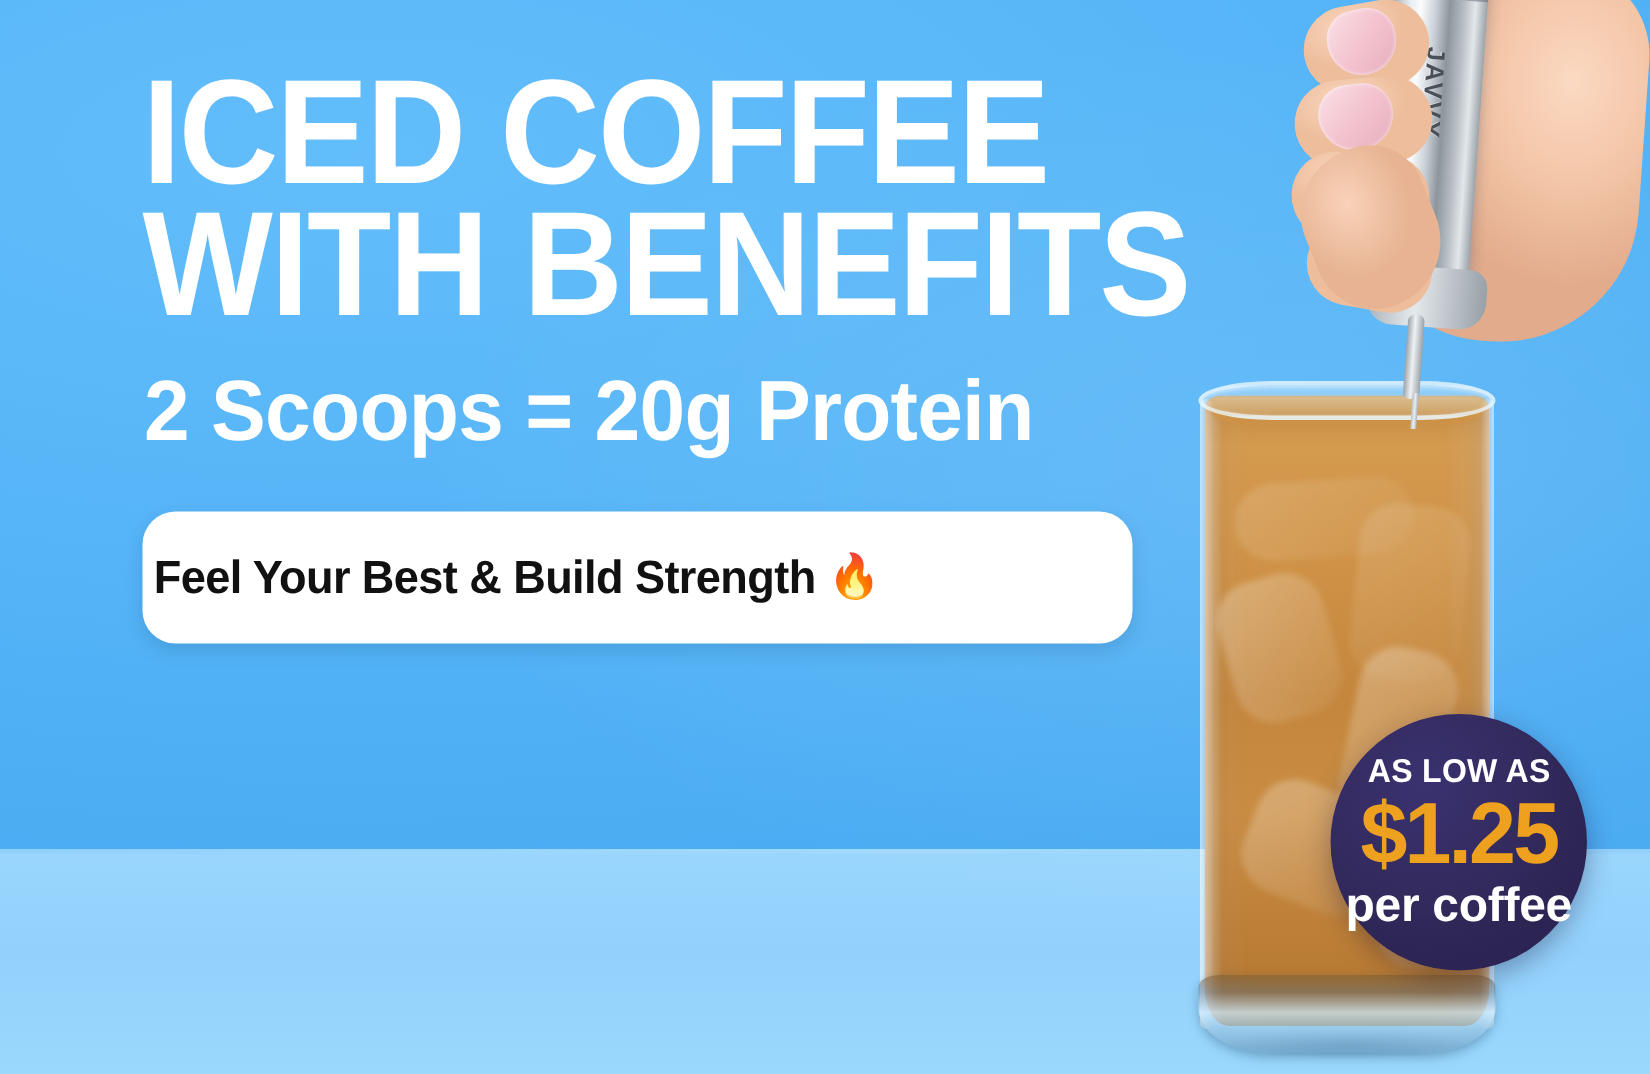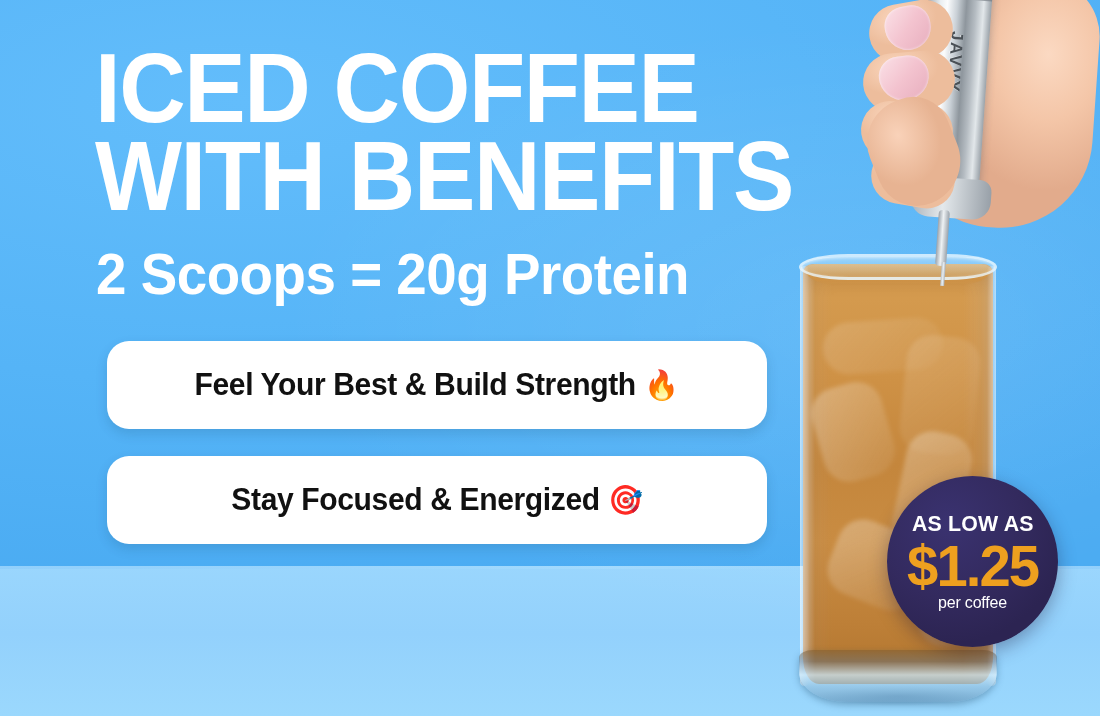--- a/index.html
+++ b/index.html
@@ -66,21 +66,21 @@
 
   
   .pills { position:absolute; left:95px; top:341px; width:660px; }
   .pill {
     position:relative;
     width:660px; height:88px;
     margin-bottom:27px;
     background:#ffffff;
     border-radius:22px;
     box-shadow:0 5px 12px rgba(20,60,95,.16);
-    display:flex; align-items:center; justify-content:center;margin-left:12px;
+    display:flex; align-items:center; justify-content:flex-start;
   }
   .pill-text {
     color:#111111;
     font-weight:bold;
     font-size:31px;
     letter-spacing:-.4px;
     transform:scaleX(.97);
     white-space:nowrap;
     display:flex; align-items:center; gap:9px;
   }
@@ -261,21 +261,21 @@
     color:#ffffff; font-weight:bold; font-size:22px;
     letter-spacing:.2px; transform:scaleX(.97);
     margin-bottom:1px;
   }
   .badge-price{
     color:#eea01f; font-weight:bold; font-size:58px;
     line-height:.95; letter-spacing:-2px;
     transform:scaleX(.97);
   }
   .badge-sub{
-    color:#ffffff; font-size:16px; font-weight:normal;
+    color:#ffffff; font-size:32px; font-weight:bold;
     letter-spacing:-.2px; margin-top:1px;
   }
 </style>
 </head>
 <body>
 
 <div id="ad">
 
   <div class="wall"></div>
   <div class="table"></div>
@@ -328,26 +328,20 @@
   <div class="pills">
 
     <div class="pill">
       <div class="pill-text">
         <span>Feel Your Best &amp; Build Strength</span>
         <span class="pill-emoji">🔥</span>
       </div>
     </div>
 
 
-    <div class="pill">
-      <div class="pill-text">
-        <span>Stay Focused &amp; Energized</span>
-        <span class="pill-emoji">🎯</span>
-      </div>
-    </div>
 
   </div>
 
   <div class="badge">
     <div class="badge-top">AS LOW AS</div>
     <div class="badge-price">$1.25</div>
     <div class="badge-sub">per coffee</div>
   </div>
 
 </div>

